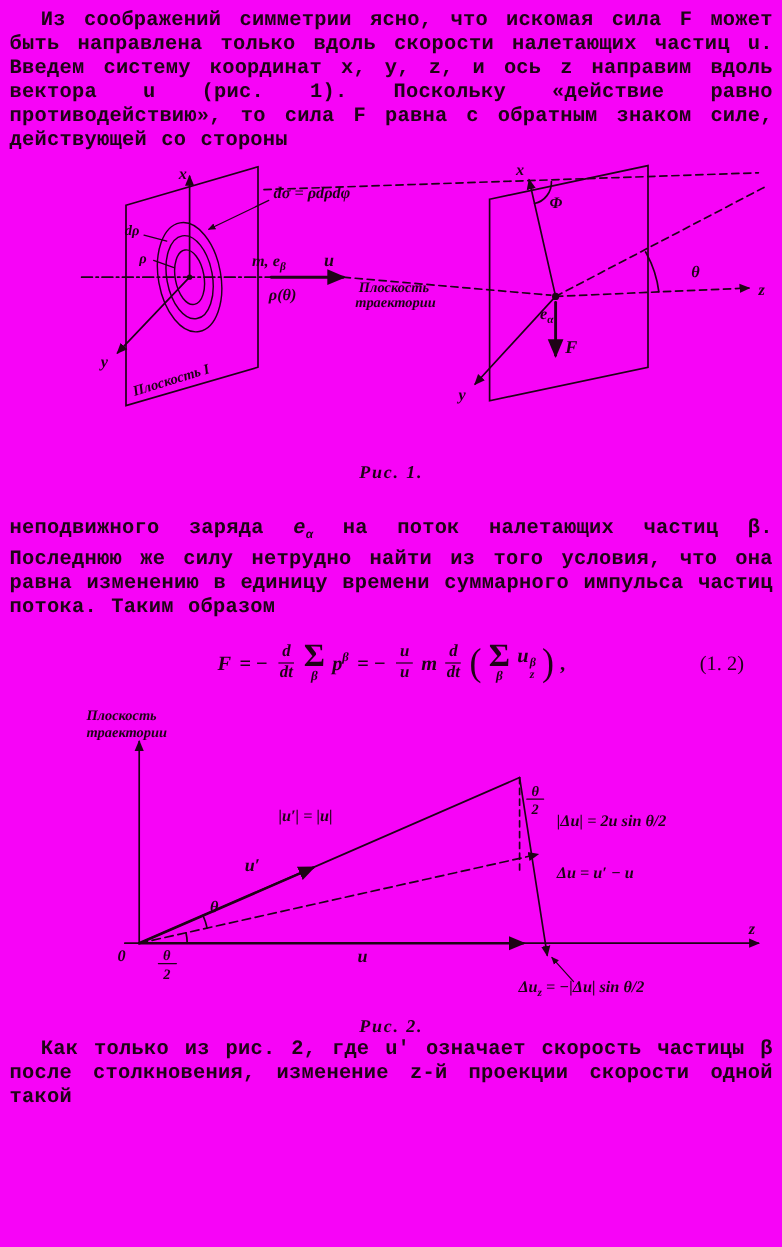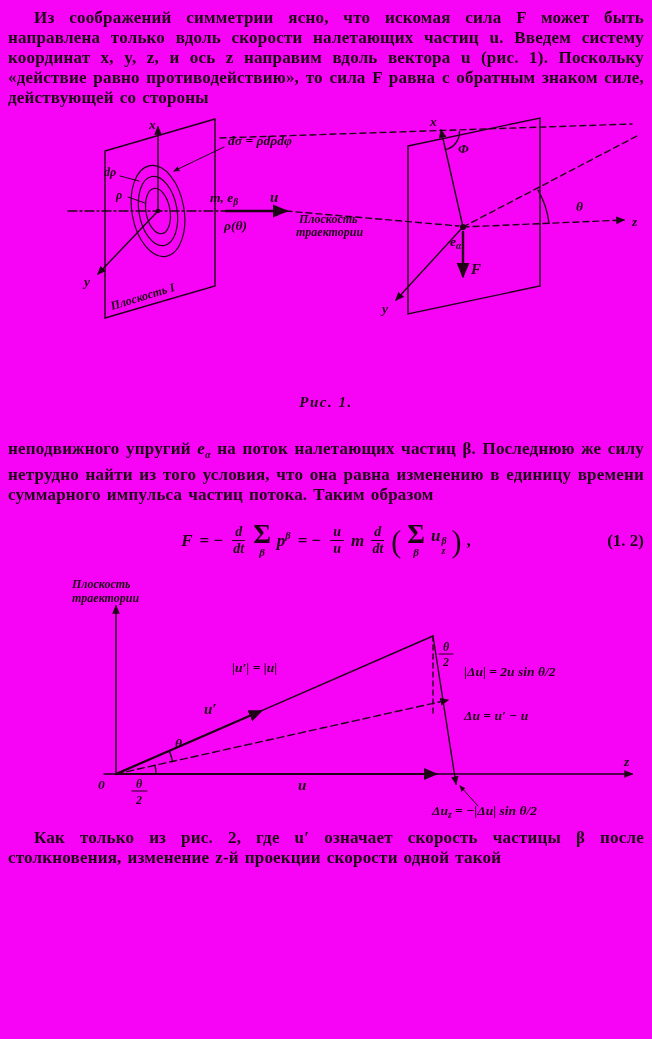--- a/index.html
+++ b/index.html
@@ -6,45 +6,45 @@
   body{
     width:652px;height:1039px;overflow:hidden;
     background:#f704f7;
     font-family:"Liberation Serif","DejaVu Serif",serif;
     color:#1e0316;
   }
   .page{padding:8px 8px 0 8px}
   p.body{
     font-size:17px;line-height:20px;font-weight:700;
     text-align:justify;margin:0;color:#1e0316;
-    word-spacing:1.5px;letter-spacing:.2px;
+    word-spacing:1.5px;letter-spacing:.2px;font-family:Liberation Mono, monospace;
   }
   p.indent{text-indent:26px}
   .smallsub{font-size:10px;font-style:italic}
   .it{font-style:italic}
   figure.fig{margin:6px 0 0 0}
   .caption{
     text-align:center;font-style:italic;font-weight:700;
-    font-size:15px;letter-spacing:1.5px;margin-top:28px;
+    font-size:15px;letter-spacing:1.5px;margin-top:0;
   }
   
   .eqrow{position:relative;display:flex;justify-content:center;align-items:center;margin:18px 0 14px 0;font-size:17px}
   .eq{display:inline-flex;align-items:center;gap:5px;font-weight:700}
   .bvec{font-weight:900;font-style:italic}
   .op{font-weight:700;padding:0 2px}
   .frac{display:inline-flex;flex-direction:column;align-items:center;line-height:1.05;font-size:14px;margin:0 2px}
   .frac .num{border-bottom:1.6px solid #1e0316;padding:0 3px 1px 3px}
   .frac .den{padding-top:1px}
   .sum{display:inline-flex;flex-direction:column;align-items:center;line-height:1;margin:0 1px}
   .sig{font-size:27px;font-weight:700;line-height:.85}
   .ssub{font-size:11px;font-style:italic;margin-top:1px}
   .sup{font-size:10.5px;vertical-align:7px;font-style:italic}
   .stack{display:inline-flex;flex-direction:column;line-height:1;font-size:10px;font-style:italic;vertical-align:-3px;margin-left:1px}
   .paren{font-size:30px;font-weight:400;line-height:1;transform:scaleY(1.08)}
-  .eqnum{position:absolute;right:0;top:50%;transform:translateY(-50%);font-weight:700}
+  .eqnum{position:absolute;right:24px;top:50%;transform:translateY(-50%);font-weight:400}
   
   .figsvg{display:block}
   .stroke{stroke:#1e0316;fill:none;stroke-width:1.4;stroke-linecap:round}
   .fill{fill:#1e0316}
   .ftxt{font:italic 700 13.5px "Liberation Serif","DejaVu Serif",serif;fill:#1e0316}
   .ftxt.sm{font-size:12px}
   .fvec{font:italic 900 15px "Liberation Serif","DejaVu Serif",serif;fill:#1e0316}
   .tiny{font-size:9.5px}
   .mid{text-anchor:middle}
 </style>
@@ -103,21 +103,21 @@
       <text x="463" y="160" class="fvec">F</text>
       <text x="450" y="39" class="ftxt">Φ</text>
       <text x="568" y="97" class="ftxt">θ</text>
       <text x="422" y="12" class="ftxt">x</text>
       <text x="374" y="199" class="ftxt">y</text>
       <text x="624" y="112" class="ftxt">z</text>
     </svg>
     <figcaption class="caption">Рис. 1.</figcaption>
   </figure>
 
-  <p class="body" style="margin-top:28px"><span>неподвижного упругий </span><span class="it">e</span><sub class="smallsub">α</sub><span> на поток налетающих частиц β. Последнюю же силу нетрудно найти из того условия, что она равна изменению в единицу времени суммарного импульса частиц потока. Таким образом</span></p>
+  <p class="body" style="margin-top:28px"><span>неподвижного заряда </span><span class="it">e</span><sub class="smallsub">α</sub><span> на поток налетающих частиц β. Последнюю же силу нетрудно найти из того условия, что она равна изменению в единицу времени суммарного импульса частиц потока. Таким образом</span></p>
 
   <div class="eqrow">
     <span class="eq">
       <span class="bvec">F</span>
       <span class="op">= −</span>
       <span class="frac">
           <span class="num it">d</span>
           <span class="den it">dt</span>
         </span>
       <span class="sum">
@@ -177,17 +177,18 @@
       <text x="131" y="232" class="ftxt sm mid">2</text>
       <text x="90" y="217" class="ftxt">0</text>
       <text x="290" y="218" class="fvec">u</text>
       <text x="616" y="194" class="ftxt">z</text>
       <text x="438" y="79" class="ftxt sm mid">θ</text>
       <text x="438" y="94" class="ftxt sm mid">2</text>
       <text x="456" y="104" class="ftxt">|Δu| = 2u sin θ/2</text>
       <text x="456" y="148" class="ftxt">Δu = u′ − u</text>
       <text x="424" y="243" class="ftxt"><tspan>Δu</tspan><tspan dy="3" class="tiny">z</tspan><tspan dy="-3"> = −|Δu| sin θ/2</tspan></text>
     </svg>
+    <figcaption class="caption" style="margin-top:8px">Рис. 2.</figcaption>
   </figure>
 
   <p class="body indent">Как только из рис. 2, где u′ означает скорость частицы β после столкновения, изменение z-й проекции скорости одной такой</p>
 
 </div>
 
 </body></html>

